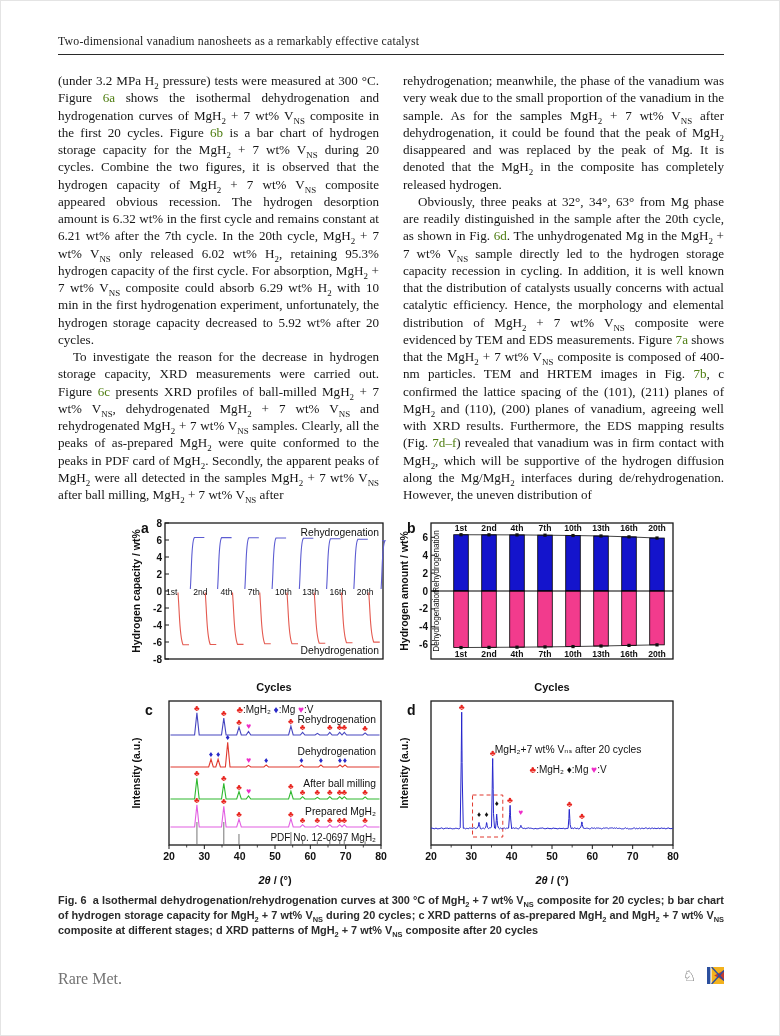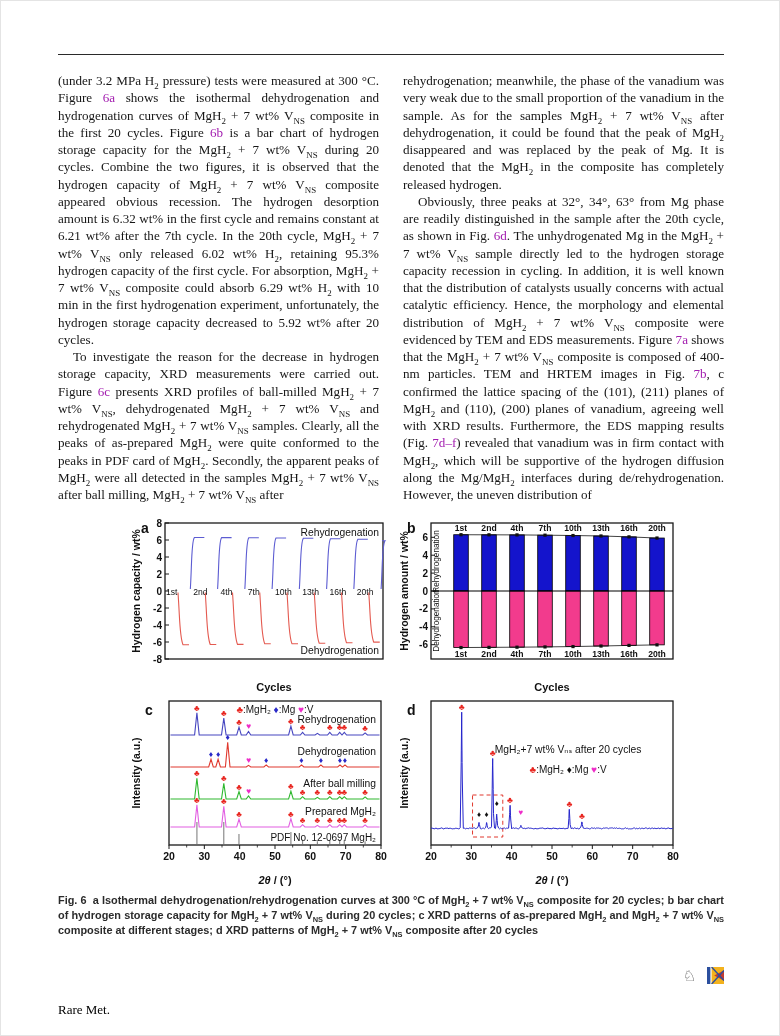--- a/index.html
+++ b/index.html
@@ -5,38 +5,39 @@
   html,body{margin:0;padding:0;background:#fafafa;}
   .page{position:relative;width:780px;height:1036px;background:#ffffff;overflow:hidden;
         font-family:"Liberation Serif","DejaVu Serif",serif;color:#161616;border:1px solid #e4e4e4;box-sizing:border-box;}
   .running-head{position:absolute;left:57px;top:33px;font-size:11.8px;color:#222;letter-spacing:.2px;}
   .head-rule{position:absolute;left:57px;top:53px;width:666px;border-top:1.4px solid #2a2a2a;}
   .columns{position:absolute;left:57px;top:71px;width:666px;display:flex;gap:24px;}
   .col{width:321px;}
   .col p{margin:0;text-align:justify;font-size:13.1px;line-height:17.25px;color:#161616;}
   .col p.indent{text-indent:15px;}
   .col sub, .caption sub{font-size:68%;line-height:0;}
-  .figref{color:#a21caf;}
+  .figref{color:#4d7c0f;}
   .figure-area{position:absolute;left:0;top:0;}
   .panel{position:absolute;}
   #chartA{left:128px;top:512px;}
   #chartB{left:396px;top:512px;}
   #chartC{left:128px;top:694px;}
   #chartD{left:396px;top:694px;}
   .caption{position:absolute;left:57px;top:892px;width:666px;
            font-family:"Liberation Sans","DejaVu Sans",sans-serif;
            font-size:10.9px;line-height:14.8px;color:#2b2b2b;text-align:justify;font-weight:bold;}
-  .journal-name{position:absolute;left:57px;top:969px;font-size:13px;color:#000000;margin-top:32px;}
+  .journal-name{position:absolute;left:57px;top:969px;font-size:16px;color:#737373;}
   .footer-icons{position:absolute;right:55px;top:965px;display:flex;gap:9px;align-items:center;}
   .footer-icons svg{display:block;}
 </style>
 </head>
 <body>
 
 <div class="page">
+  <div class="running-head">Two-dimensional vanadium nanosheets as a remarkably effective catalyst</div>
   <div class="head-rule"></div>
 
   <div class="columns">
     <div class="col">
       <p>(under 3.2 MPa H<sub>2</sub> pressure) tests were measured at 300 °C. Figure <span class="figref">6a</span> shows the isothermal dehydrogenation and hydrogenation curves of MgH<sub>2</sub> + 7 wt% V<sub>NS</sub> composite in the first 20 cycles. Figure <span class="figref">6b</span> is a bar chart of hydrogen storage capacity for the MgH<sub>2</sub> + 7 wt% V<sub>NS</sub> during 20 cycles. Combine the two figures, it is observed that the hydrogen capacity of MgH<sub>2</sub> + 7 wt% V<sub>NS</sub> composite appeared obvious recession. The hydrogen desorption amount is 6.32 wt% in the first cycle and remains constant at 6.21 wt% after the 7th cycle. In the 20th cycle, MgH<sub>2</sub> + 7 wt% V<sub>NS</sub> only released 6.02 wt% H<sub>2</sub>, retaining 95.3% hydrogen capacity of the first cycle. For absorption, MgH<sub>2</sub> + 7 wt% V<sub>NS</sub> composite could absorb 6.29 wt% H<sub>2</sub> with 10 min in the first hydrogenation experiment, unfortunately, the hydrogen storage capacity decreased to 5.92 wt% after 20 cycles.</p>
       <p class="indent">To investigate the reason for the decrease in hydrogen storage capacity, XRD measurements were carried out. Figure <span class="figref">6c</span> presents XRD profiles of ball-milled MgH<sub>2</sub> + 7 wt% V<sub>NS</sub>, dehydrogenated MgH<sub>2</sub> + 7 wt% V<sub>NS</sub> and rehydrogenated MgH<sub>2</sub> + 7 wt% V<sub>NS</sub> samples. Clearly, all the peaks of as-prepared MgH<sub>2</sub> were quite conformed to the peaks in PDF card of MgH<sub>2</sub>. Secondly, the apparent peaks of MgH<sub>2</sub> were all detected in the samples MgH<sub>2</sub> + 7 wt% V<sub>NS</sub> after ball milling, MgH<sub>2</sub> + 7 wt% V<sub>NS</sub> after</p>
     </div>
     <div class="col">
       <p>rehydrogenation; meanwhile, the phase of the vanadium was very weak due to the small proportion of the vanadium in the sample. As for the samples MgH<sub>2</sub> + 7 wt% V<sub>NS</sub> after dehydrogenation, it could be found that the peak of MgH<sub>2</sub> disappeared and was replaced by the peak of Mg. It is denoted that the MgH<sub>2</sub> in the composite has completely released hydrogen.</p>
       <p class="indent">Obviously, three peaks at 32°, 34°, 63° from Mg phase are readily distinguished in the sample after the 20th cycle, as shown in Fig. <span class="figref">6d</span>. The unhydrogenated Mg in the MgH<sub>2</sub> + 7 wt% V<sub>NS</sub> sample directly led to the hydrogen storage capacity recession in cycling. In addition, it is well known that the distribution of catalysts usually concerns with actual catalytic efficiency. Hence, the morphology and elemental distribution of MgH<sub>2</sub> + 7 wt% V<sub>NS</sub> composite were evidenced by TEM and EDS measurements. Figure <span class="figref">7a</span> shows that the MgH<sub>2</sub> + 7 wt% V<sub>NS</sub> composite is composed of 400-nm particles. TEM and HRTEM images in Fig. <span class="figref">7b</span>, c confirmed the lattice spacing of the (101), (211) planes of MgH<sub>2</sub> and (110), (200) planes of vanadium, agreeing well with XRD results. Furthermore, the EDS mapping results (Fig. <span class="figref">7d–f</span>) revealed that vanadium was in firm contact with MgH<sub>2</sub>, which will be supportive of the hydrogen diffusion along the Mg/MgH<sub>2</sub> interfaces during de/rehydrogenation. However, the uneven distribution of</p>

